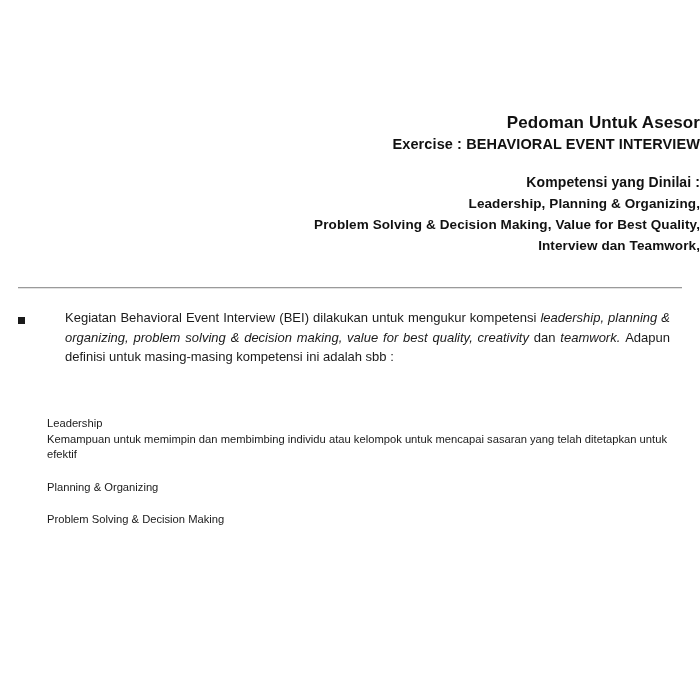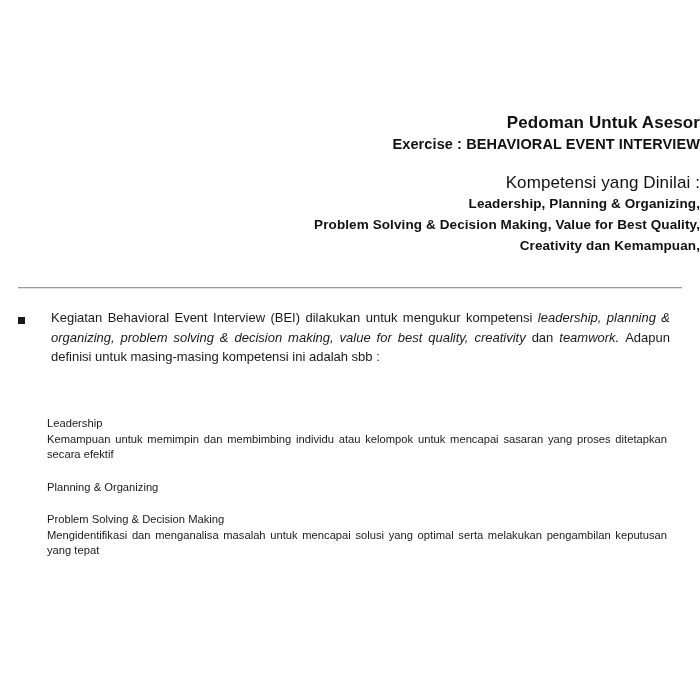--- a/index.html
+++ b/index.html
@@ -45,22 +45,22 @@
     font-weight: bold;
     line-height: 20px;
     letter-spacing: 0.1px;
     color: #111111;
     padding-left: 27px;
   }
   .title-gap {
     height: 18px;
   }
   .competency-heading {
-    font-size: 17px;
-    font-weight: normal;
+    font-size: 14px;
+    font-weight: bold;
     line-height: 21px;
     letter-spacing: 0.1px;
     color: #111111;
   }
   .competency-line {
     font-size: 13.5px;
     font-weight: bold;
     line-height: 21px;
     letter-spacing: 0.1px;
     color: #111111;
@@ -90,21 +90,21 @@
   .bullet-marker {
     flex: 0 0 auto;
     width: 7px;
     height: 7px;
     background: #1a1a1a;
     margin-top: 9px;
     margin-right: 0;
   }
   .bullet-body {
     flex: 1 1 auto;
-    margin-left: 26px;
+    margin-left: 40px;
     font-size: 13px;
     line-height: 19.5px;
     text-align: justify;
     text-justify: inter-word;
     color: #1a1a1a;
   }
   .bullet-body .ital {
     font-style: italic;
   }
 
@@ -139,37 +139,36 @@
 
 <div class="page">
 
   <div class="header-block">
     <div class="title-main">Pedoman Untuk Asesor</div>
     <div class="title-sub">Exercise  : BEHAVIORAL EVENT INTERVIEW</div>
     <div class="title-gap"></div>
     <div class="competency-heading">Kompetensi yang Dinilai :</div>
     <div class="competency-line">Leadership,  Planning &amp; Organizing,</div>
     <div class="competency-line">Problem Solving &amp; Decision Making, Value for Best Quality,</div>
-    <div class="competency-line">Creativity dan Kemampuan,</div>
+    <div class="competency-line">Interview dan Teamwork,</div>
   </div>
 
   <div class="divider"></div>
 
   <div class="bullet-row">
     <span class="bullet-marker"></span>
     <div class="bullet-body" id="intro-body"><span>Kegiatan Behavioral Event Interview (BEI) dilakukan untuk mengukur kompetensi </span><span class="ital">leadership, planning &amp; organizing, problem solving &amp; decision making, value for best quality,  creativity </span><span>dan </span><span class="ital">teamwork. </span><span> Adapun definisi untuk masing-masing kompetensi ini adalah sbb :</span></div>
   </div>
 
   <div class="definitions" id="definitions-container">
       <div class="def-block">
         <div class="def-term">Leadership</div>
-        <div class="def-text">Kemampuan untuk memimpin dan membimbing individu atau kelompok untuk mencapai sasaran yang proses ditetapkan secara efektif</div>
+        <div class="def-text">Kemampuan untuk memimpin dan membimbing individu atau kelompok untuk mencapai sasaran yang telah ditetapkan untuk efektif</div>
       </div>
       <div class="def-block">
         <div class="def-term">Planning &amp; Organizing</div>
       </div>
       <div class="def-block">
         <div class="def-term">Problem Solving &amp; Decision Making</div>
-        <div class="def-text">Mengidentifikasi dan menganalisa masalah untuk mencapai solusi yang optimal serta melakukan pengambilan keputusan yang tepat</div>
       </div>
     </div>
 
 </div>
 
 </body></html>

